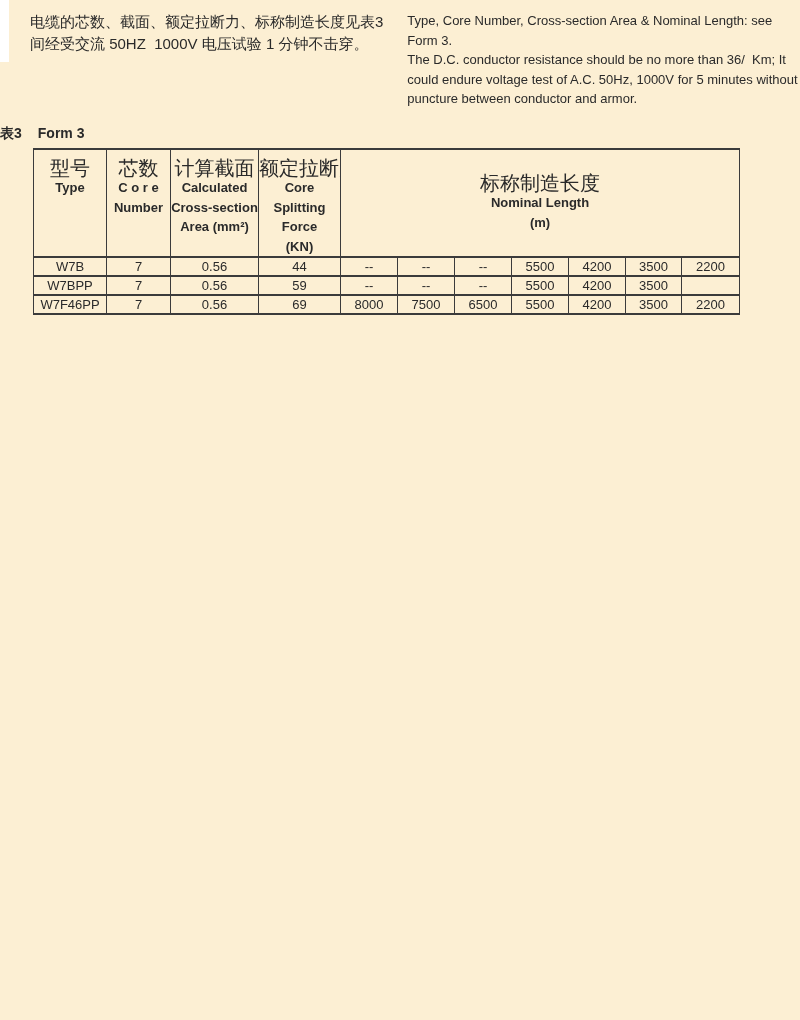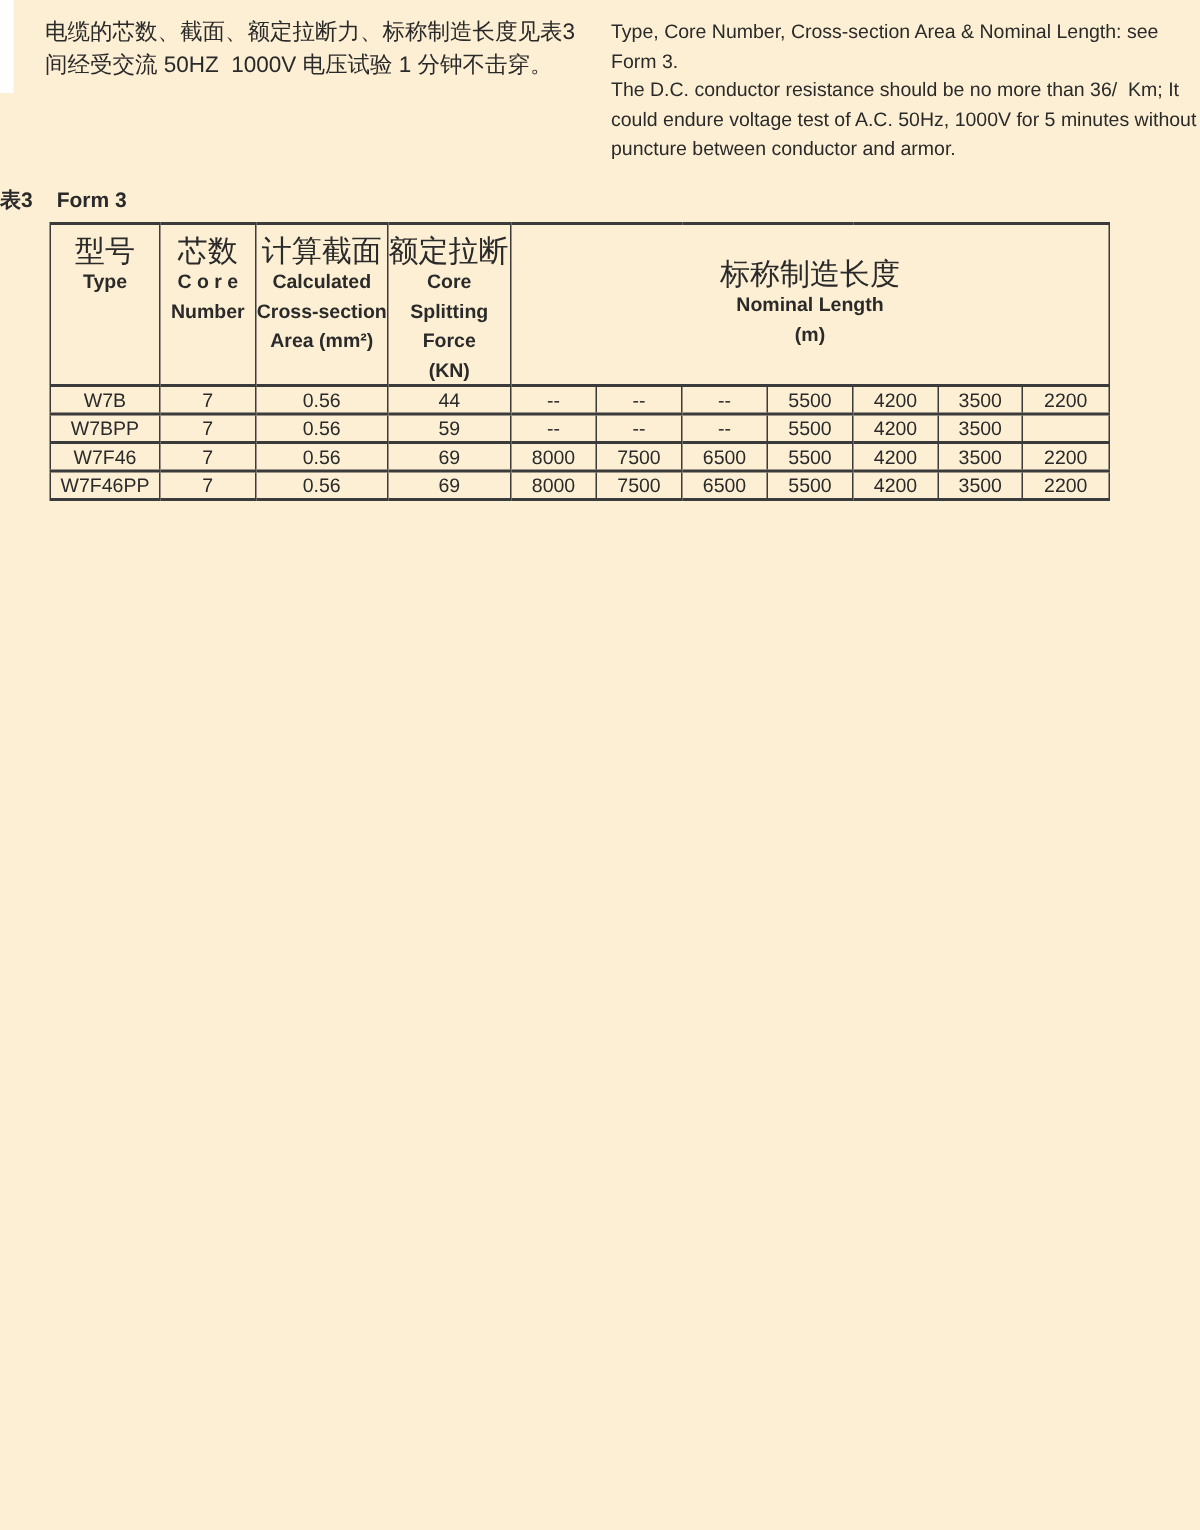--- a/index.html
+++ b/index.html
@@ -165,33 +165,20 @@
         <td>59</td>
         <td>--</td>
         <td>--</td>
         <td>--</td>
         <td>5500</td>
         <td>4200</td>
         <td>3500</td>
         <td></td>
       </tr>
       <tr>
-        <td>W7F46</td>
-        <td>7</td>
-        <td>0.56</td>
-        <td>69</td>
-        <td>8000</td>
-        <td>7500</td>
-        <td>6500</td>
-        <td>5500</td>
-        <td>4200</td>
-        <td>3500</td>
-        <td>2200</td>
-      </tr>
-      <tr>
         <td>W7F46PP</td>
         <td>7</td>
         <td>0.56</td>
         <td>69</td>
         <td>8000</td>
         <td>7500</td>
         <td>6500</td>
         <td>5500</td>
         <td>4200</td>
         <td>3500</td>

